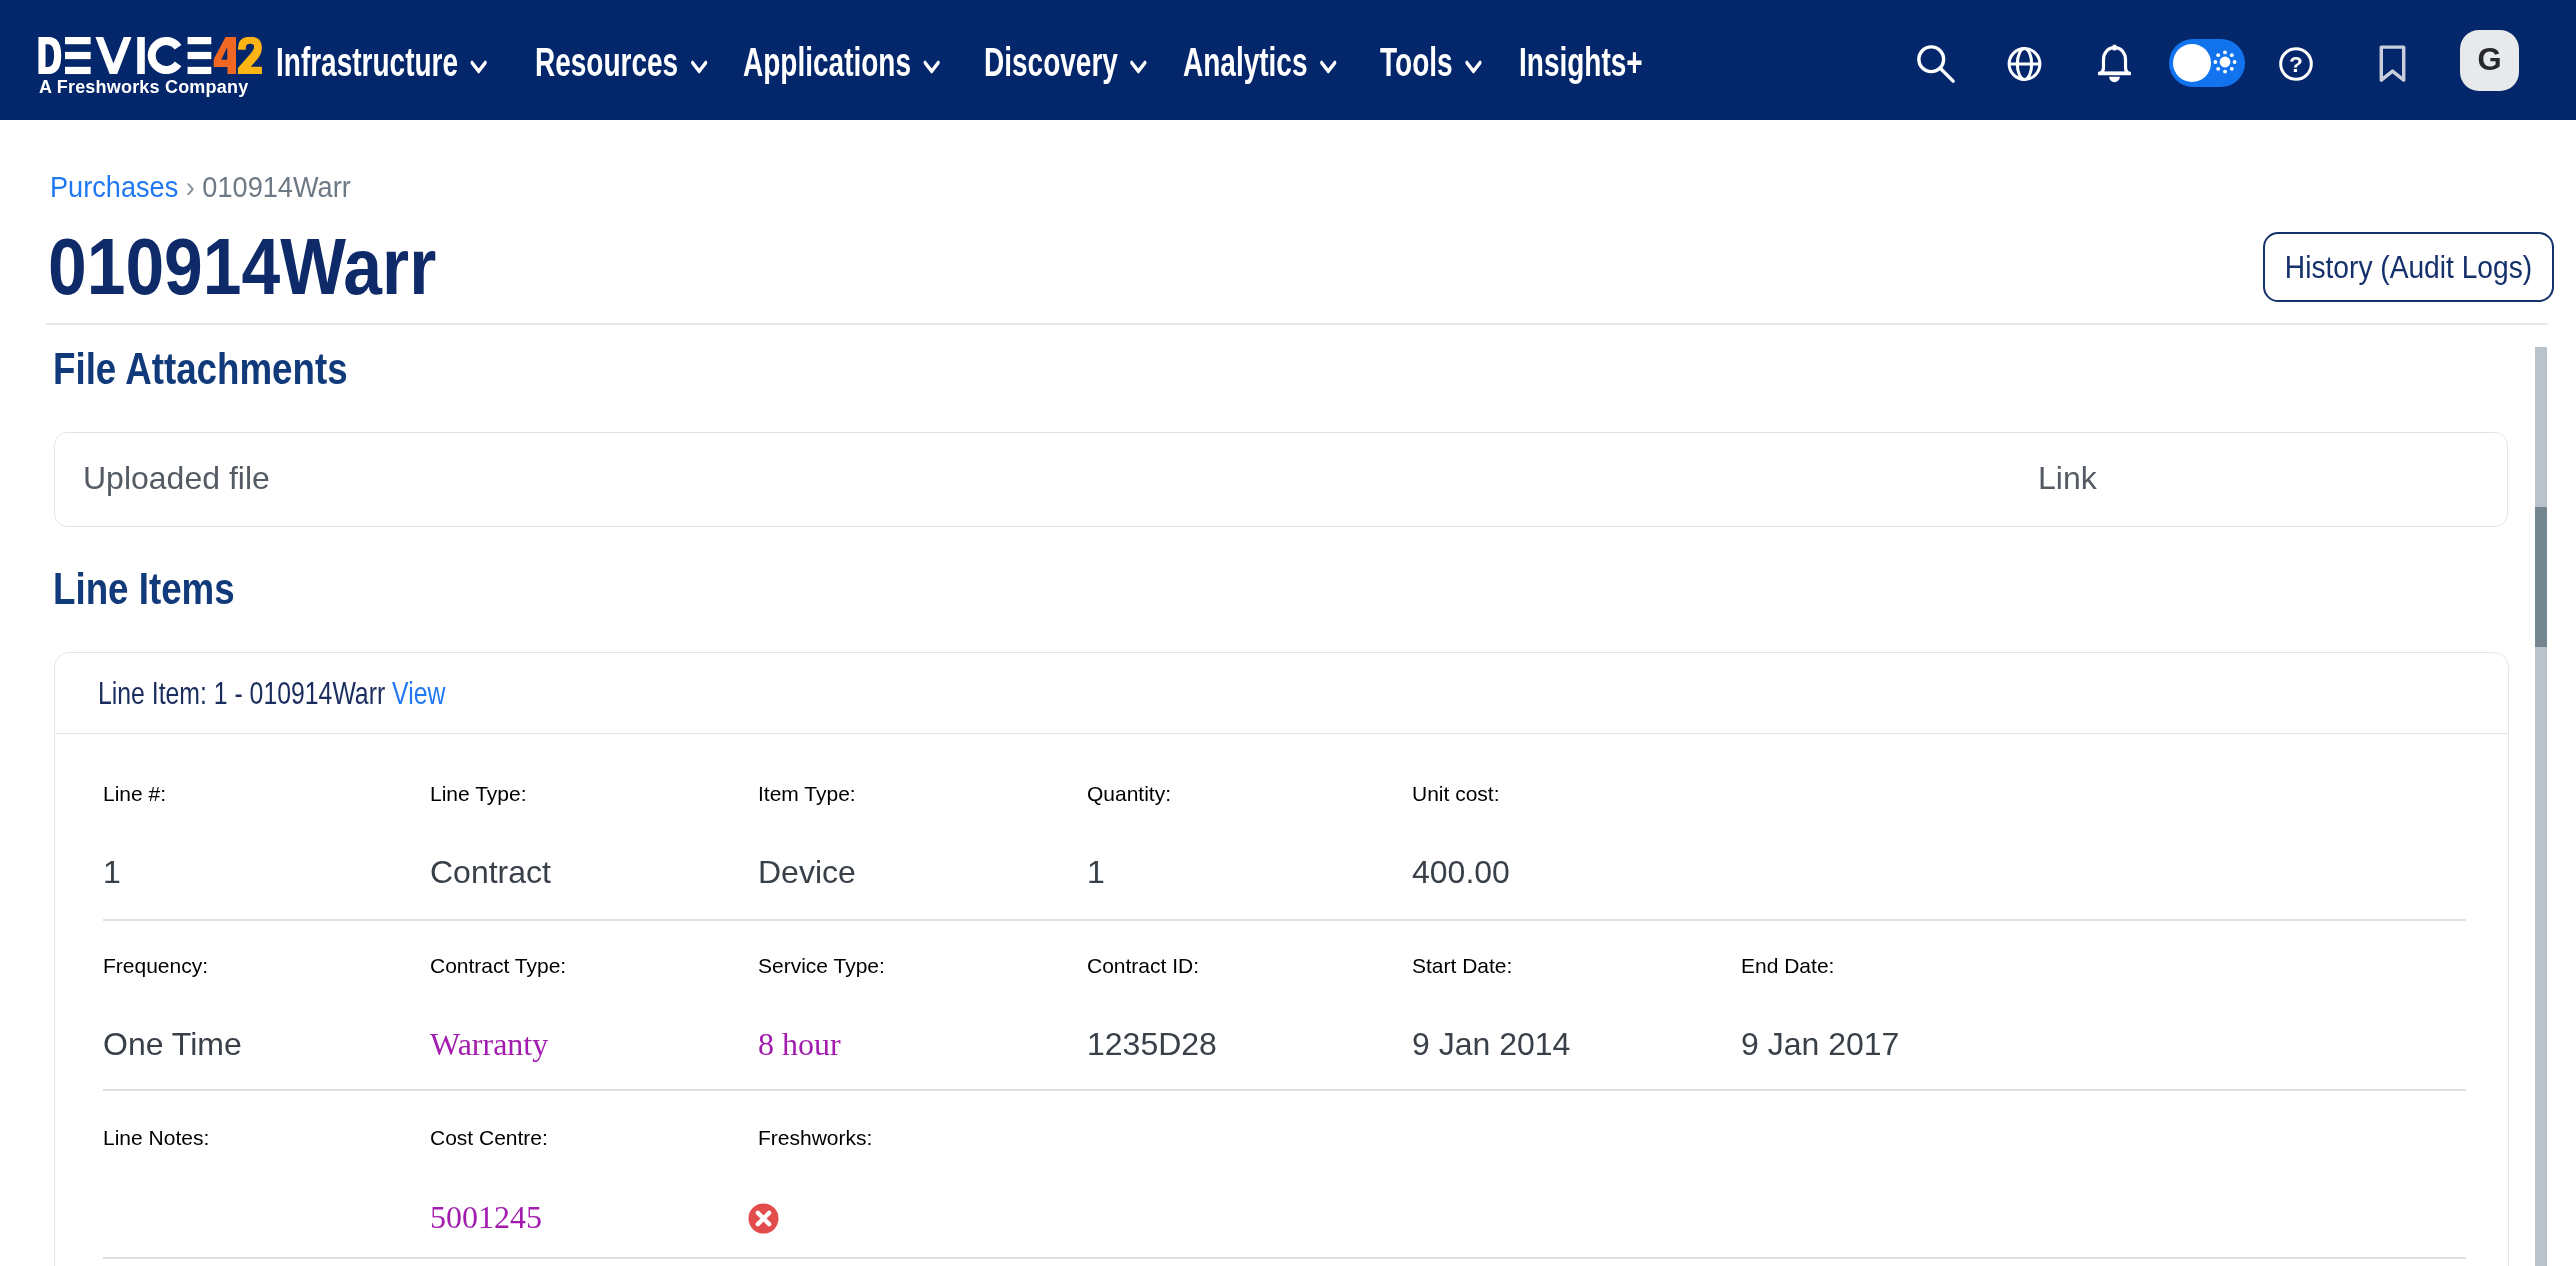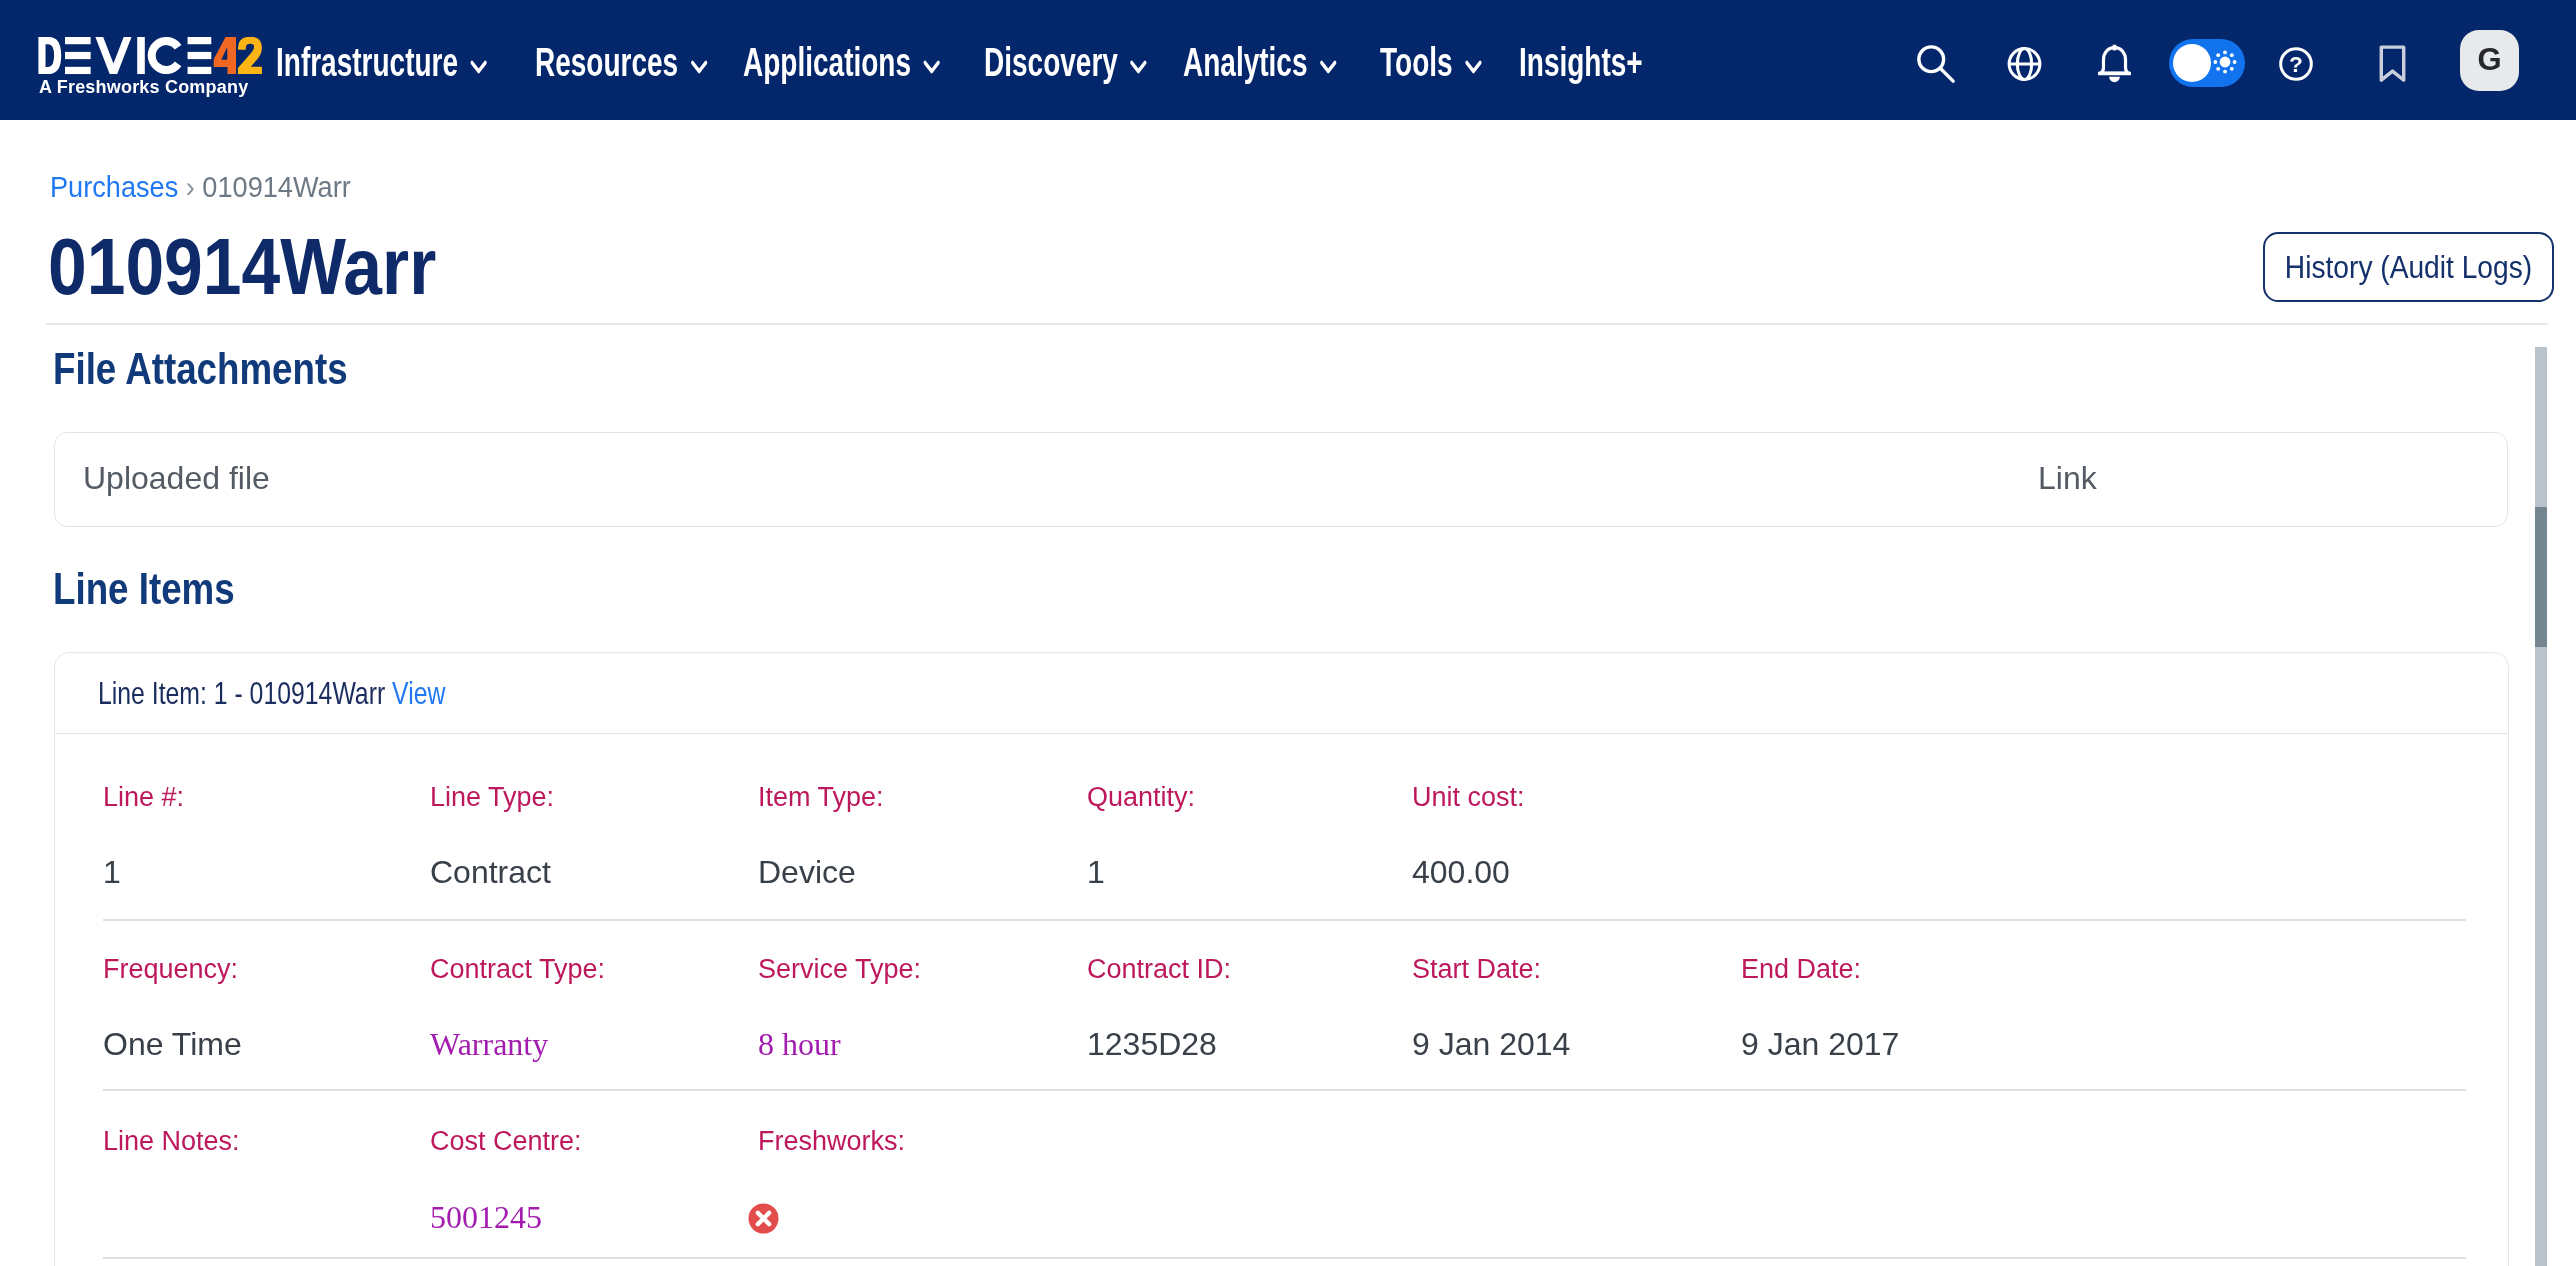--- a/index.html
+++ b/index.html
@@ -28,21 +28,21 @@
   
   .attach { position:absolute; left:54px; top:432px; width:2454px; height:95px; border:1.9px solid #e0e4e8; border-radius:13.3px; }
   .attach .cell { position:absolute; top:0; height:91px; display:flex; align-items:center; font-size:32px; color:#555b63; }
 
   
   .card { position:absolute; left:54px; top:652px; width:2455px; height:723px; border:1.9px solid #e3e6ea; border-radius:15.2px; background:#fff; }
   .cardhead { position:absolute; left:0; top:0; width:100%; height:81px; border-bottom:1.9px solid #dfe3ea; display:flex; align-items:center; }
   .cardhead .t { margin-left:43px; font-size:32px; color:#1b2c5e; transform:scaleX(0.775); transform-origin:left center; white-space:nowrap; }
   .cardhead a { color:#2079f2; text-decoration:none; }
 
-  .lbl { position:absolute; font-size:27px; color:#be185d; }
+  .lbl { position:absolute; font-size:21px; color:#000000; }
   .val { position:absolute; font-size:32px; color:#394049; }
   .val a { color:#a21caf; text-decoration:none;font-family:Liberation Serif, serif; }
   .rowline { position:absolute; height:1.9px; background:#dde1e6; left:48px; width:2363px; }
 
   
   .sbtrack { position:absolute; left:2535px; top:347px; width:12.4px; height:919px; background:#b9c3cb; }
   .sbthumb { position:absolute; left:2535px; top:507px; width:12.4px; height:140px; background:#75858f; }
 </style>
 </head>
 <body>

